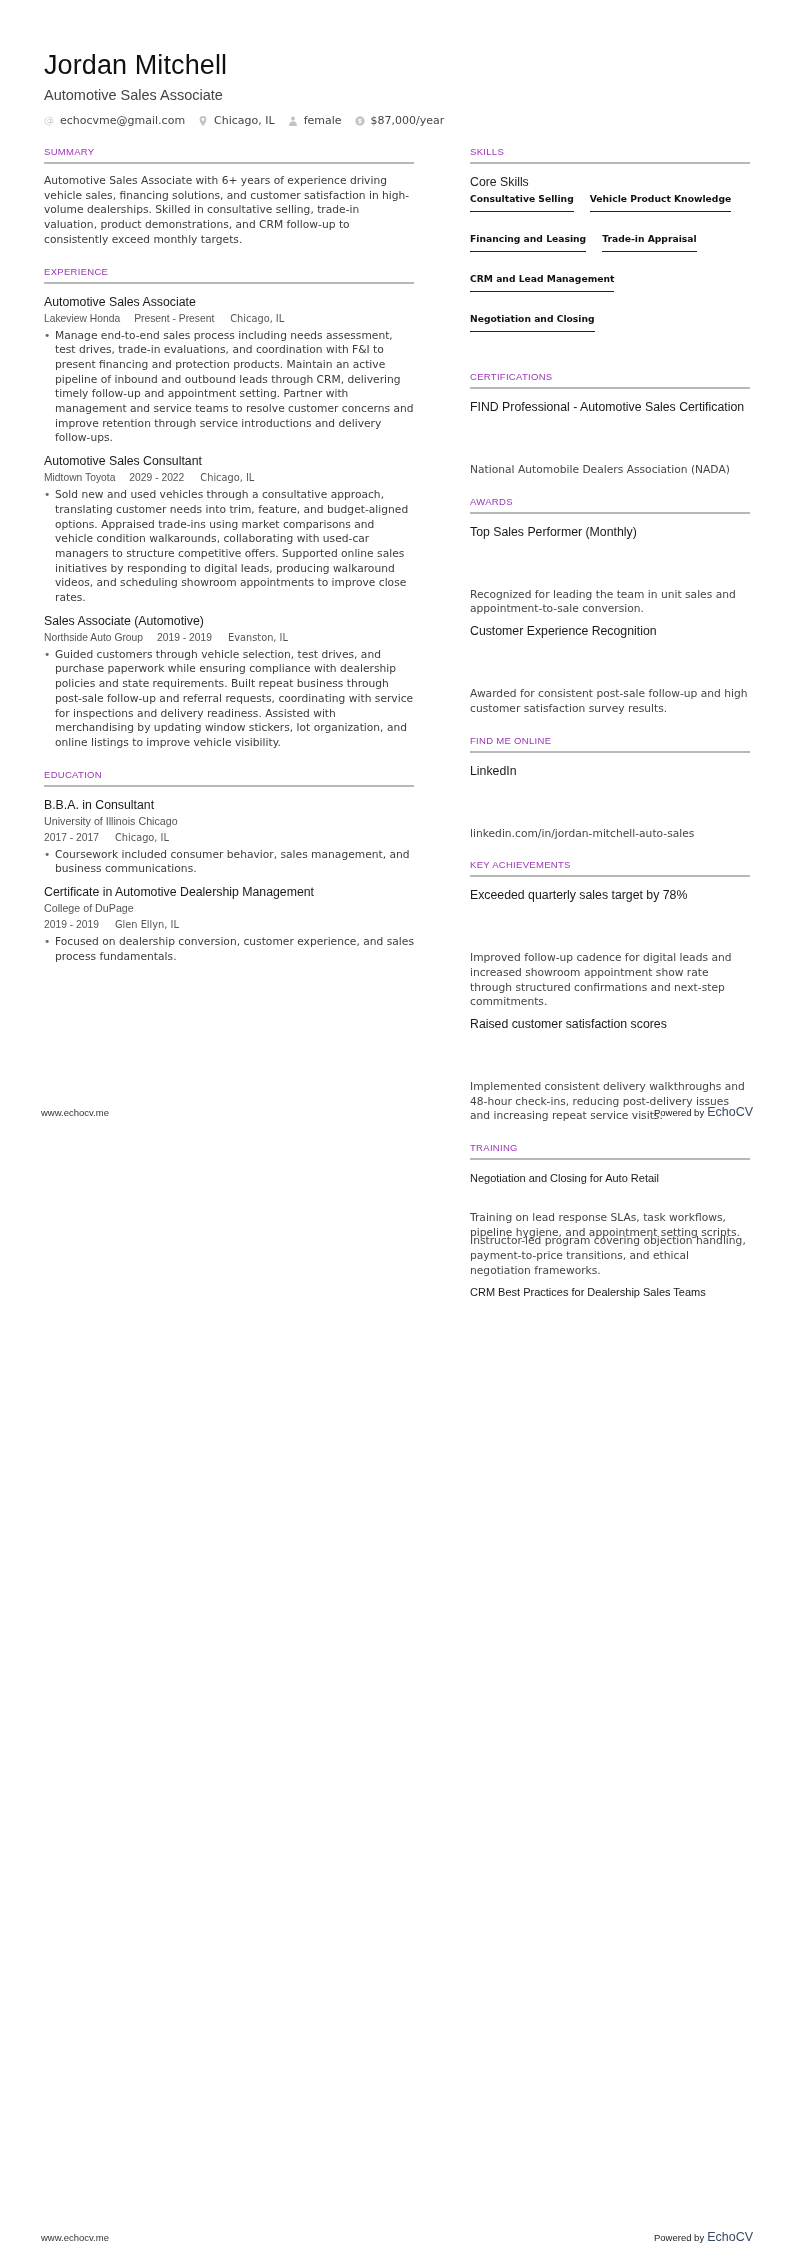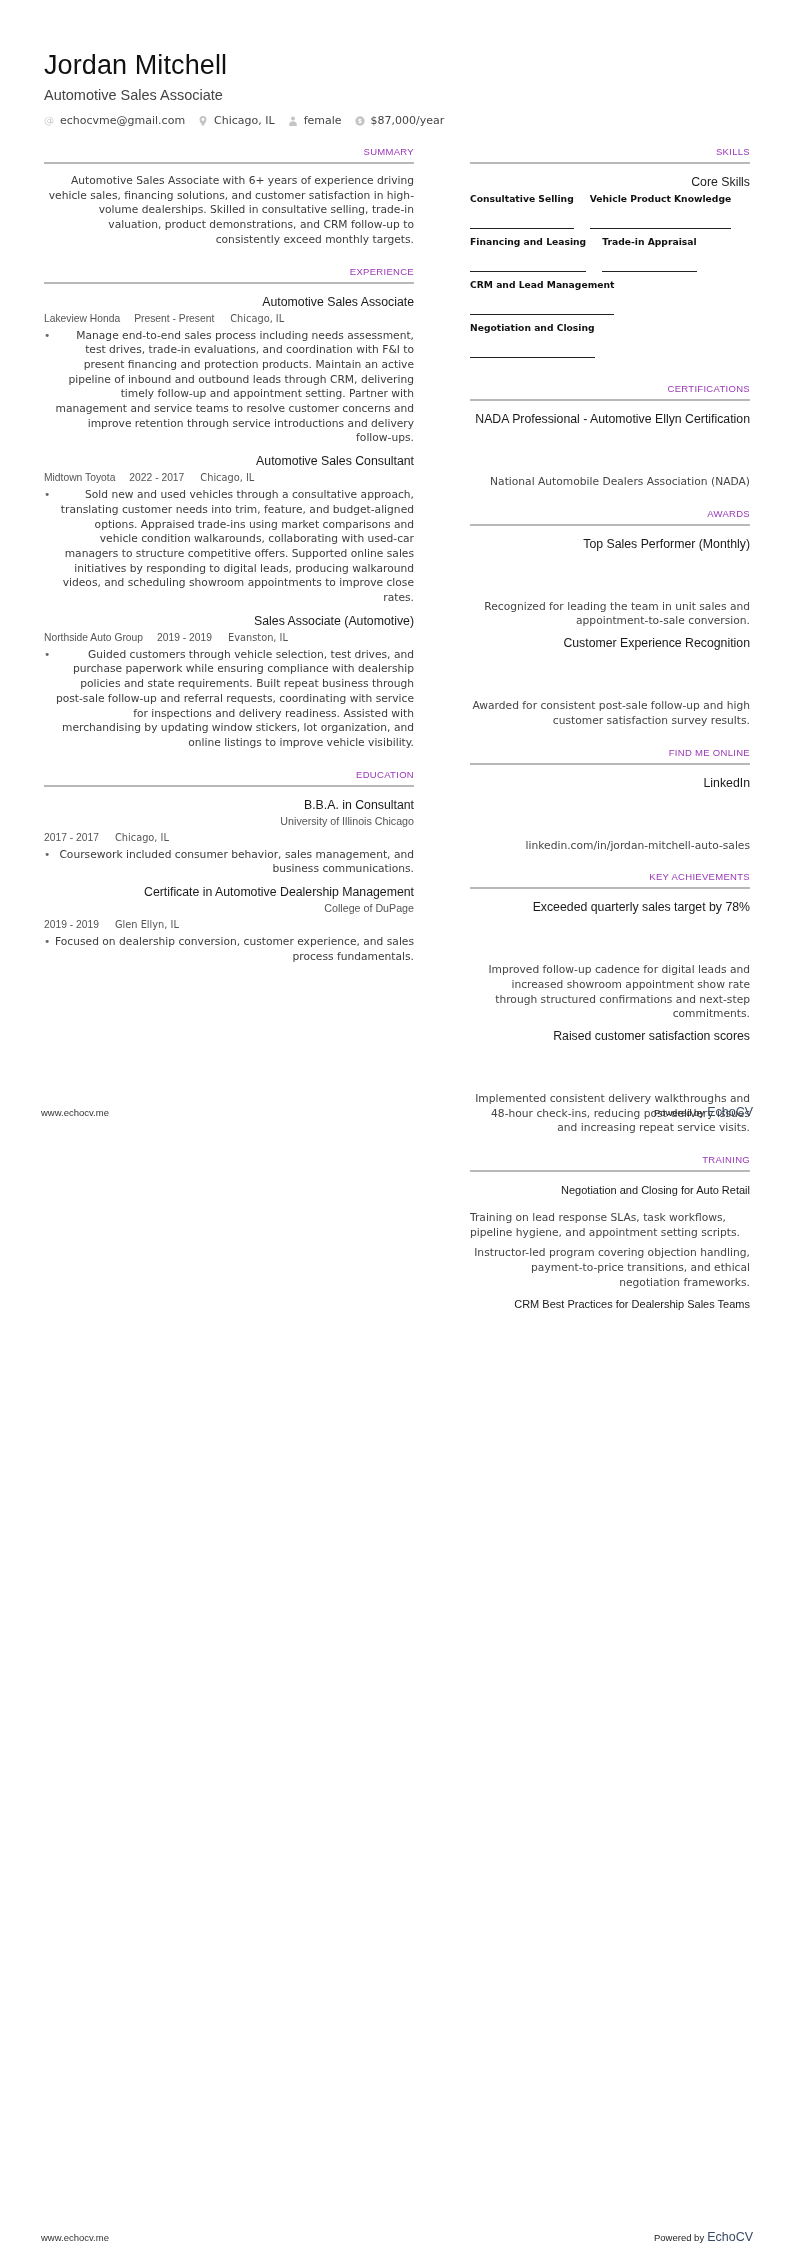--- a/index.html
+++ b/index.html
@@ -22,21 +22,21 @@
     font-size: 14.5px; color: #444444; margin-top: 3px; line-height: 20px;
   }
   .contacts { display: flex; align-items: center; margin-top: 9px; font-size: 11px; color: #444; }
   .contact { display: flex; align-items: center; margin-right: 13px; }
   .contact .ic { width: 10px; height: 10px; margin-right: 6px; color: #bdbdbd; display: inline-flex; align-items: center; justify-content: center; }
   .contact .ic svg { width: 10px; height: 10px; fill: #c4c4c4; }
 
   .col-left { position: absolute; left: 44px; top: 146px; width: 370px; }
   .col-right { position: absolute; left: 470px; top: 146px; width: 280px; }
 
-  .section { margin-bottom: 18px; text-align: right; }
+  .section { margin-bottom: 18px; }
   .sec-title {
     font-family: "Liberation Sans", sans-serif;
     font-size: 9.5px; color: #9b37b8; letter-spacing: 0.3px;
     text-transform: uppercase; line-height: 12px;
   }
   .sec-rule { height: 2px; background: #b8b8b8; margin-top: 4px; margin-bottom: 10px; }
   .para { font-size: 10.7px; line-height: 14.7px; color: #3b3b3b; }
 
   .item-title {
     font-family: "Liberation Sans", sans-serif;
@@ -49,22 +49,22 @@
   .bullets { list-style: none; margin-top: 3px; margin-bottom: 7px; }
   .bullets li { position: relative; padding-left: 11px; font-size: 10.7px; line-height: 14.7px; color: #3b3b3b; }
   .bullets li::before { content: "•"; position: absolute; left: 0; top: 0; color: #666; }
   .job { margin-bottom: 2px; }
   .edu-org { font-family: "Liberation Sans", sans-serif; font-size: 10.7px; color: #555; line-height: 15px; margin-top: 1px; }
 
   .group-title { font-family: "Liberation Sans", sans-serif; font-size: 12.3px; color: #222; line-height: 16px; margin-bottom: 3px; }
   .skills { display: flex; flex-wrap: wrap; }
   .skill {
     font-size: 9.2px; font-weight: bold; color: #111;
-    border-bottom: 1.5px solid #222; padding-bottom: 23px;
-    margin-right: 16px; margin-bottom: 7px; line-height: 12px;
+    border-bottom: 1.5px solid #222; padding-bottom: 6px;
+    margin-right: 16px; margin-bottom: 21px; line-height: 12px;
   }
   .r-title { font-family: "Liberation Sans", sans-serif; font-size: 12.3px; color: #1a1a1a; line-height: 16px; margin-bottom: 4px; }
   .r-sub { font-size: 10.7px; color: #444; line-height: 14.7px; margin-bottom: 6px; margin-top: 48px; }
   .r-block { margin-bottom: 2px; }
   .r-title.small { font-size: 11px; }
 
   .footer { position: absolute; left: 41px; width: 712px; display: flex; justify-content: space-between; align-items: baseline; }
   .footer .site { font-family: "Liberation Sans", sans-serif; font-size: 9.5px; color: #333; }
   .footer .powered { font-family: "Liberation Sans", sans-serif; font-size: 9.5px; color: #222; }
   .footer .brand { font-family: Liberation Sans, sans-serif; font-size: 12.5px; color: #3a4a63; margin-left: 3px; }
@@ -136,21 +136,21 @@
       </div>
       <ul class="bullets">
         <li>Manage end-to-end sales process including needs assessment, test drives, trade-in evaluations, and coordination with F&amp;I to present financing and protection products. Maintain an active pipeline of inbound and outbound leads through CRM, delivering timely follow-up and appointment setting. Partner with management and service teams to resolve customer concerns and improve retention through service introductions and delivery follow-ups.</li>
       </ul>
     </div>
 
     <div class="job">
       <div class="item-title">Automotive Sales Consultant</div>
       <div class="meta">
         <span class="org">Midtown Toyota</span>
-        <span class="dates">2022 - 2017</span>
+        <span class="dates">2029 - 2022</span>
         <span class="loc">Chicago, IL</span>
       </div>
       <ul class="bullets">
         <li>Sold new and used vehicles through a consultative approach, translating customer needs into trim, feature, and budget-aligned options. Appraised trade-ins using market comparisons and vehicle condition walkarounds, collaborating with used-car managers to structure competitive offers. Supported online sales initiatives by responding to digital leads, producing walkaround videos, and scheduling showroom appointments to improve close rates.</li>
       </ul>
     </div>
 
     <div class="job">
       <div class="item-title">Sales Associate (Automotive)</div>
       <div class="meta">
@@ -207,21 +207,21 @@
       <span class="skill">Trade-in Appraisal</span>
       <span class="skill">CRM and Lead Management</span>
       <span class="skill">Negotiation and Closing</span>
     </div>
   </div>
 
   <div class="section">
     <div class="sec-title">CERTIFICATIONS</div>
     <div class="sec-rule"></div>
     <div class="r-block">
-      <div class="r-title">NADA Professional - Automotive Ellyn Certification</div>
+      <div class="r-title">FIND Professional - Automotive Sales Certification</div>
       <div class="r-sub">National Automobile Dealers Association (NADA)</div>
     </div>
   </div>
 
   <div class="section">
     <div class="sec-title">AWARDS</div>
     <div class="sec-rule"></div>
     <div class="r-block">
       <div class="r-title">Top Sales Performer (Monthly)</div>
       <div class="r-sub">Recognized for leading the team in unit sales and appointment-to-sale conversion.</div>

